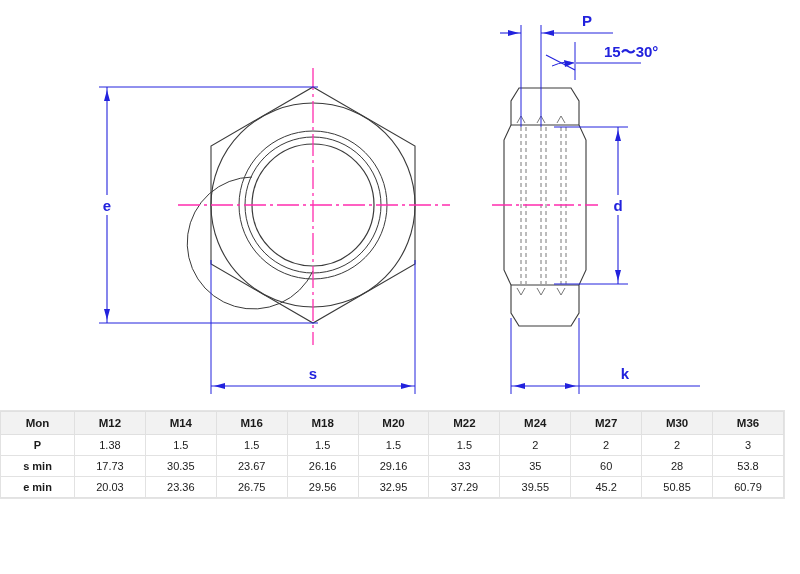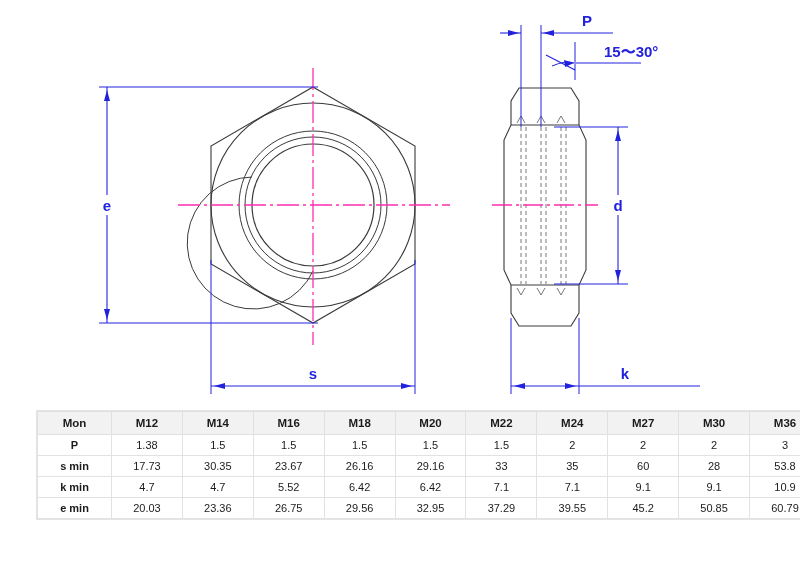--- a/index.html
+++ b/index.html
@@ -27,24 +27,23 @@
     top: 0;
     width: 800px;
     height: 404px;
   }
   #drawing-svg {
     display: block;
   }
   
   #spec-table-wrap {
     position: absolute;
-    left: 8px;
+    left: 0;
     top: 411px;
     width: 754px;
-    padding-left: 29px;
   }
   table.spec {
     border-collapse: collapse;
     width: 784px;
     table-layout: fixed;
     background: #ffffff;
     box-shadow: 0 0 0 1px #e4e4e4;
   }
   table.spec col.lab { width: 74px; }
   table.spec th, table.spec td {
@@ -248,33 +247,20 @@
           <td>23.67</td>
           <td>26.16</td>
           <td>29.16</td>
           <td>33</td>
           <td>35</td>
           <td>60</td>
           <td>28</td>
           <td>53.8</td>
         </tr>
         <tr>
-          <th>k min</th>
-          <td>4.7</td>
-          <td>4.7</td>
-          <td>5.52</td>
-          <td>6.42</td>
-          <td>6.42</td>
-          <td>7.1</td>
-          <td>7.1</td>
-          <td>9.1</td>
-          <td>9.1</td>
-          <td>10.9</td>
-        </tr>
-        <tr>
           <th>e min</th>
           <td>20.03</td>
           <td>23.36</td>
           <td>26.75</td>
           <td>29.56</td>
           <td>32.95</td>
           <td>37.29</td>
           <td>39.55</td>
           <td>45.2</td>
           <td>50.85</td>

